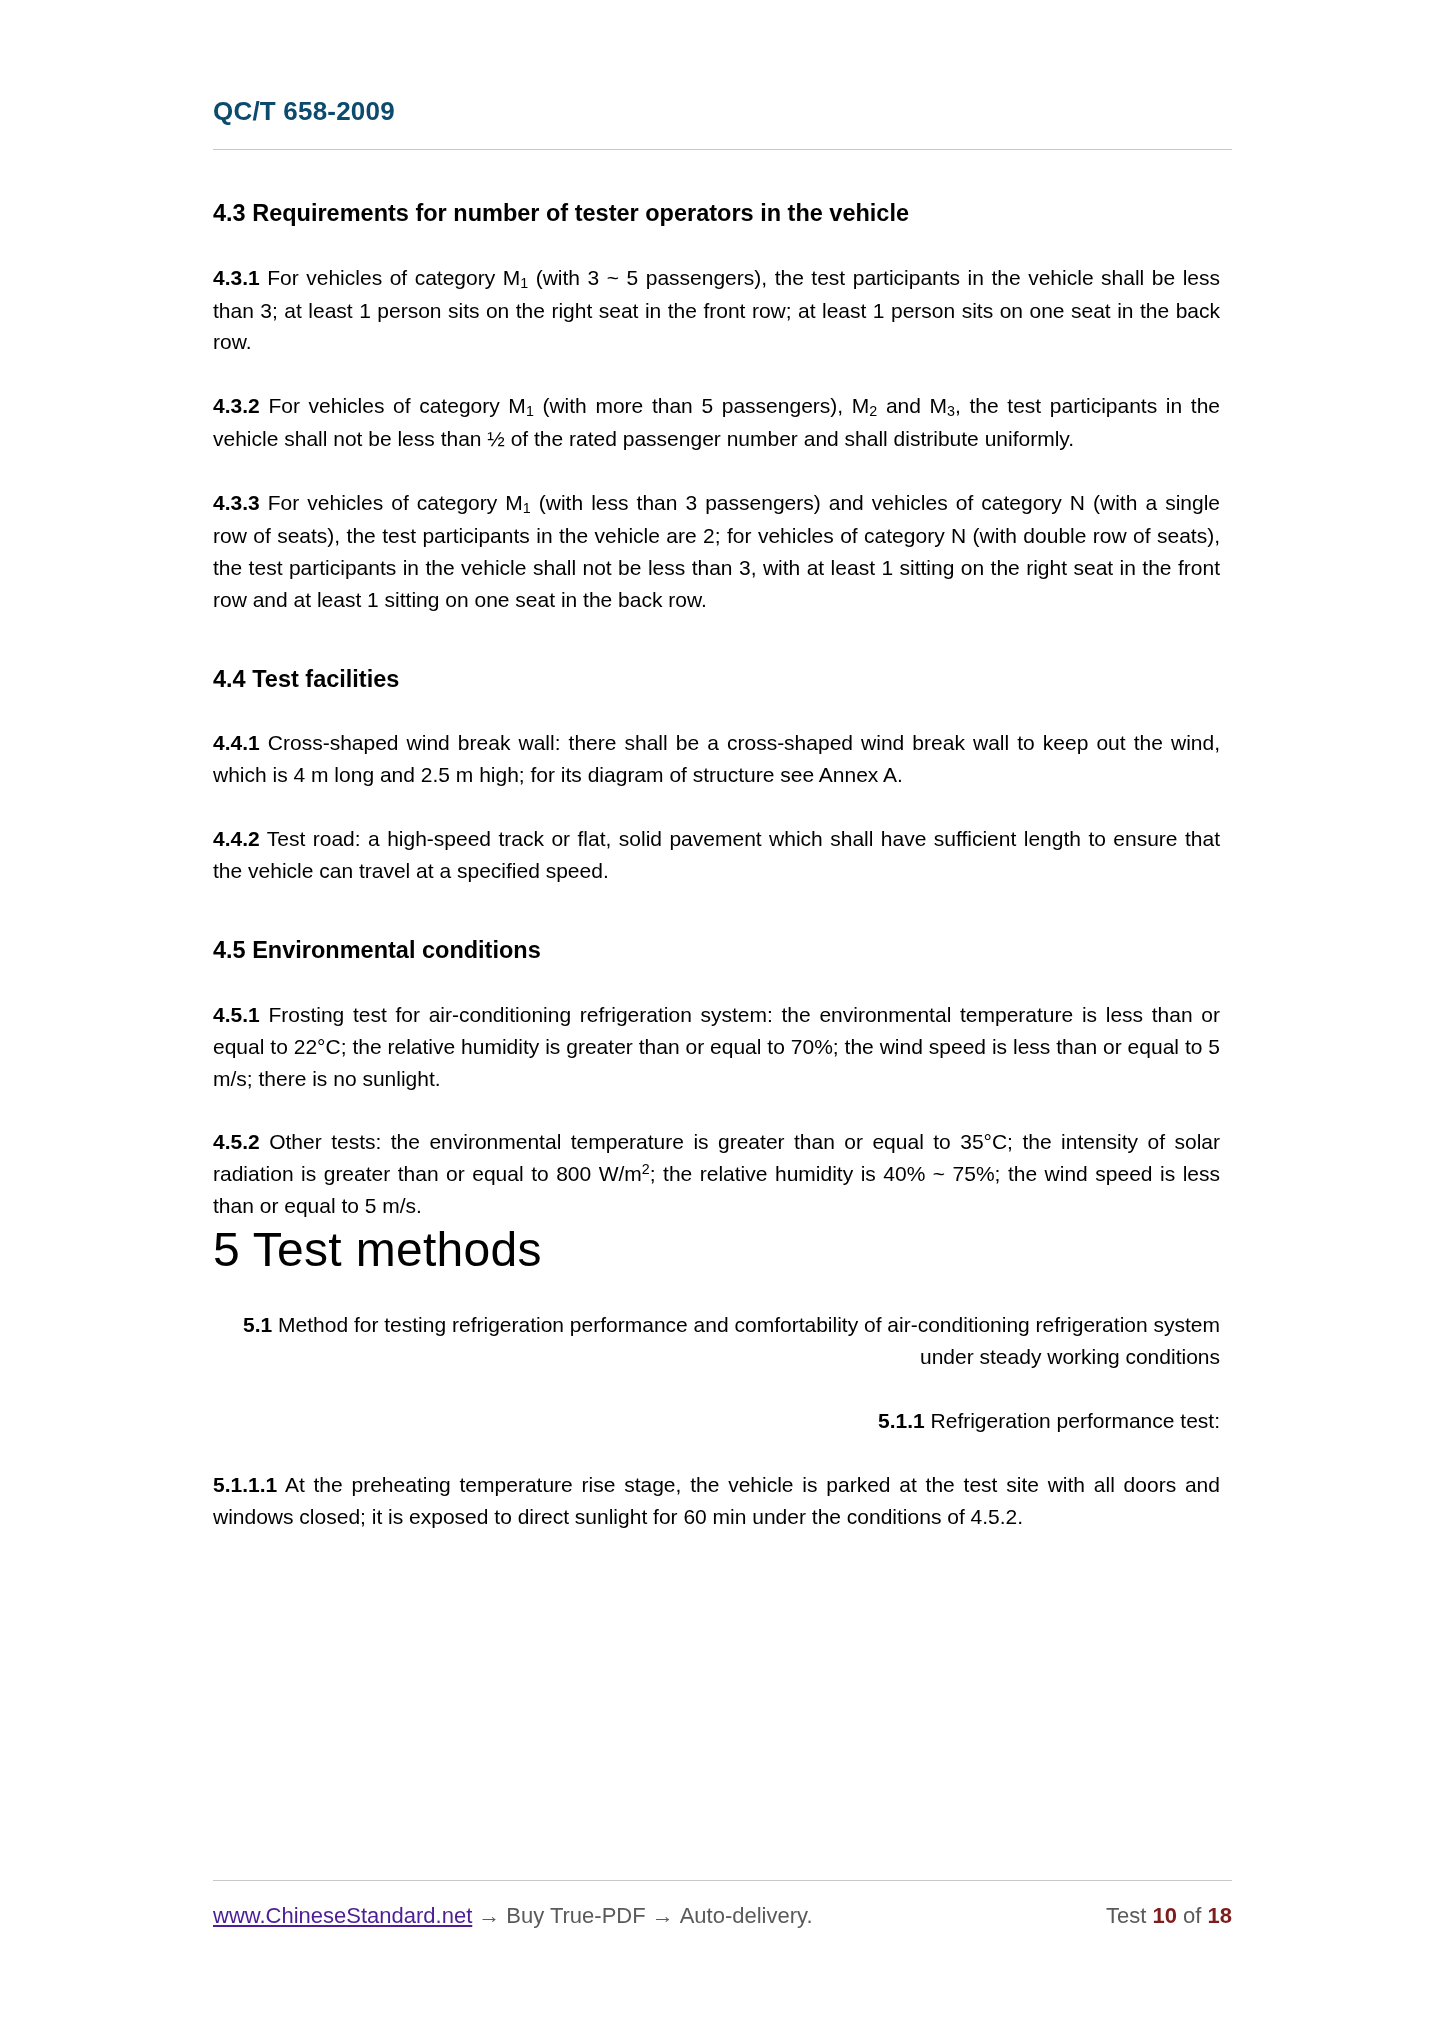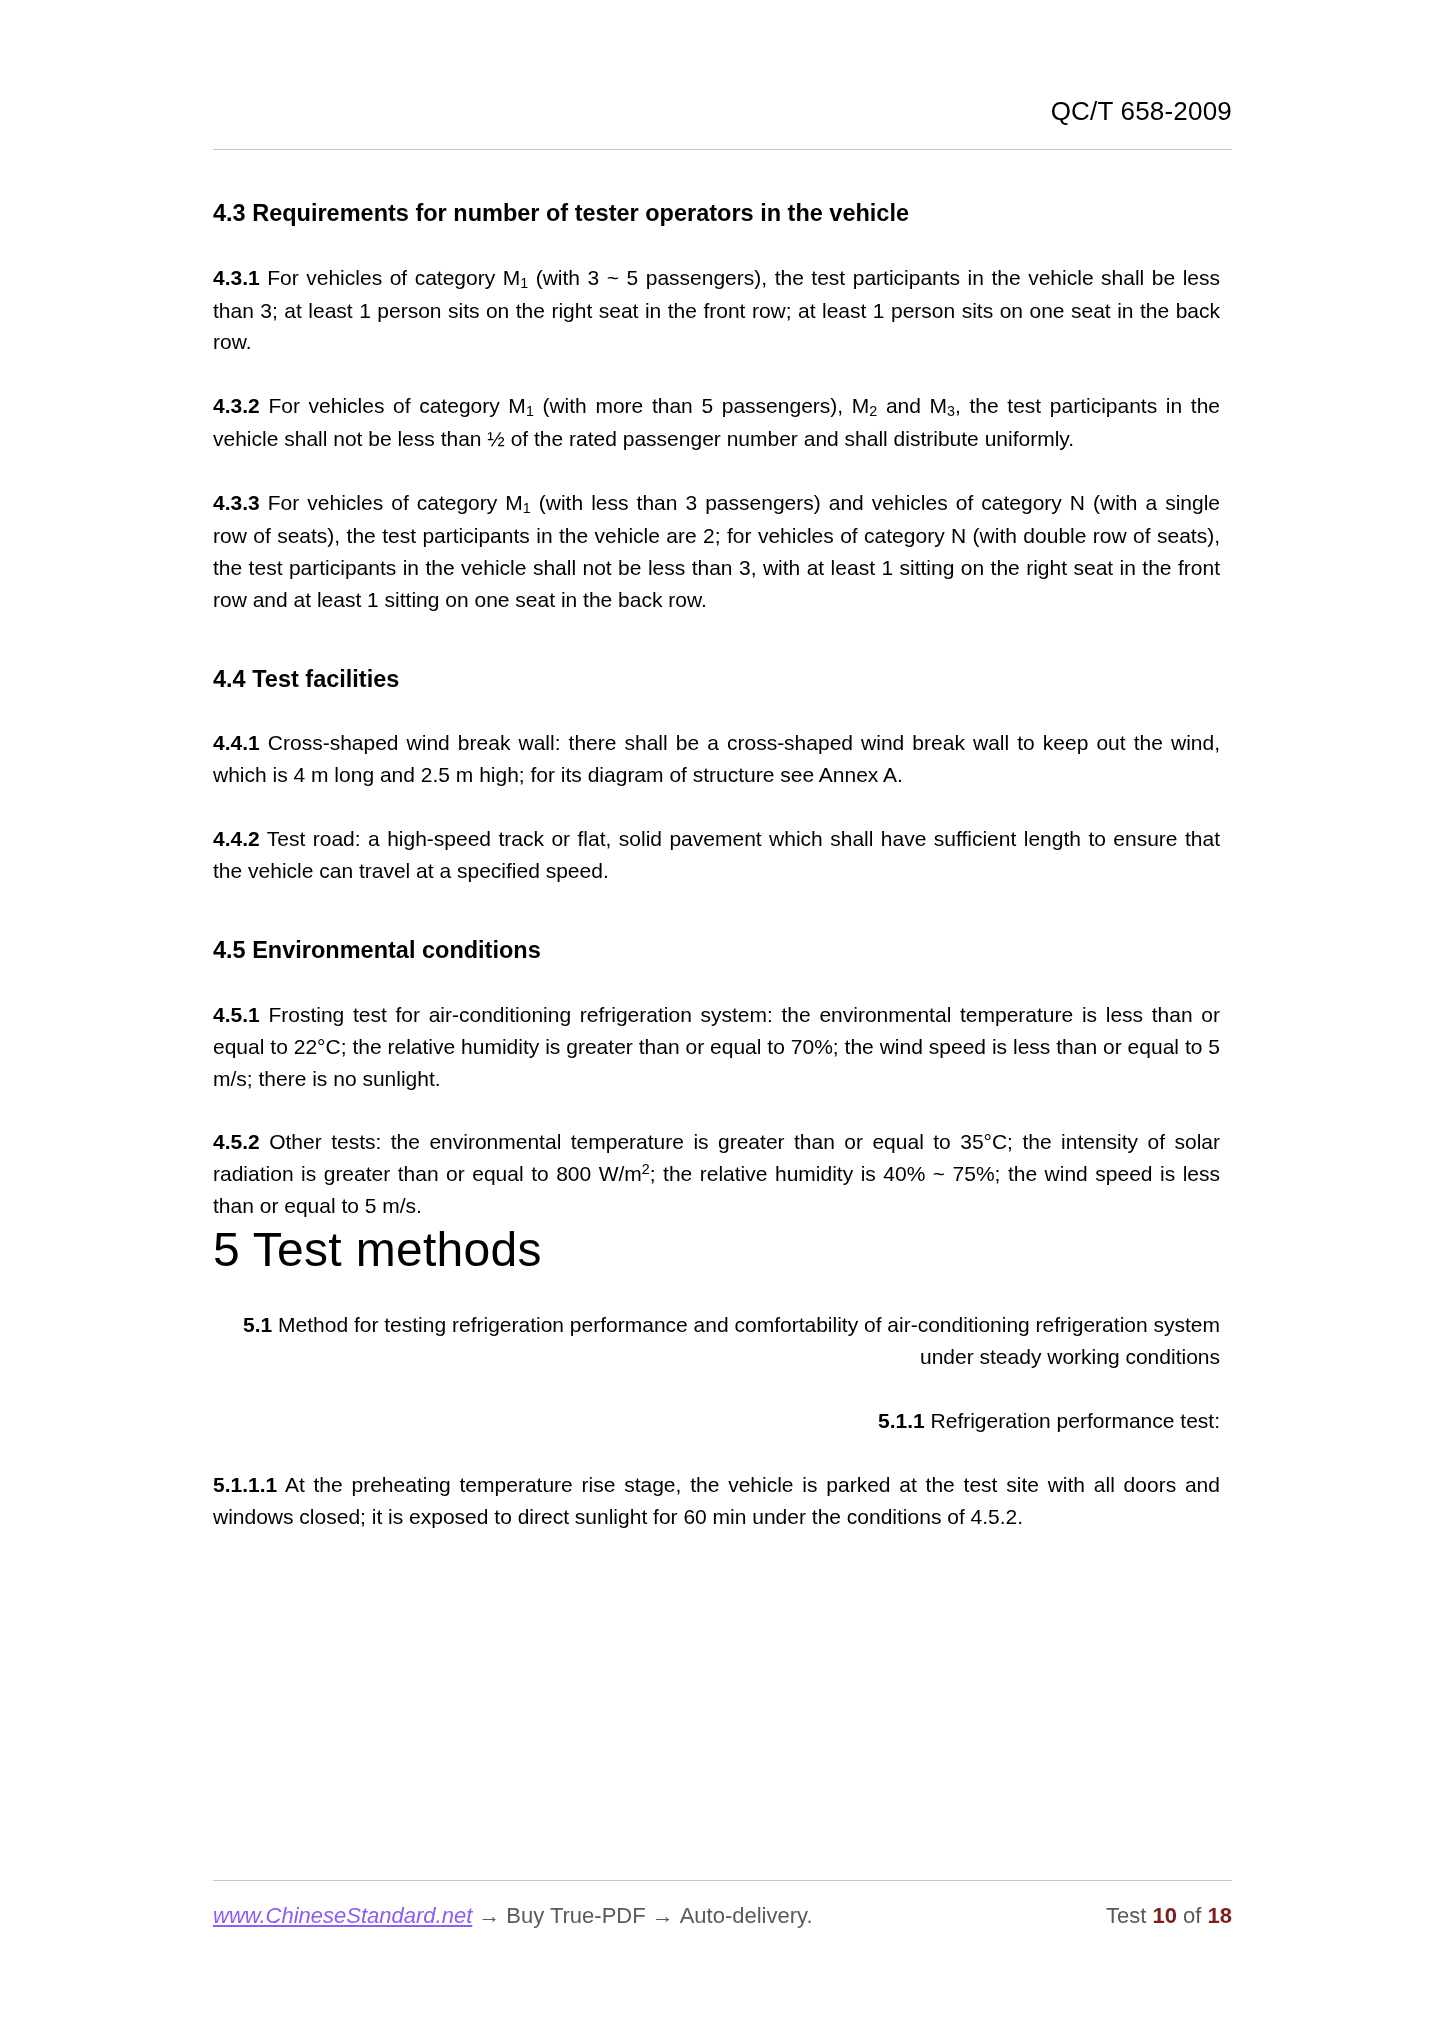--- a/index.html
+++ b/index.html
@@ -19,25 +19,26 @@
     background: #ffffff;
     box-sizing: border-box;
   }
   .content {
     position: absolute;
     left: 213px;
     top: 0;
     width: 1019px;
   }
   .header-title {
-    text-align: right;
+    text-align: left;
     font-size: 26px;
-    color: #000000;
+    color: #0c4a6e;
     padding-top: 96px;
     letter-spacing: 0.2px;
+    font-weight: bold;
   }
   .header-rule {
     margin-top: 22px;
     border-top: 1px solid #c8c8c8;
     width: 1019px;
   }
   .section-heading {
     font-size: 23.5px;
     font-weight: bold;
     margin-top: 48px;
@@ -84,23 +85,22 @@
     font-size: 22px;
     color: #5a5a5a;
     display: flex;
     align-items: baseline;
   }
   .footer-left {
     flex: 0 0 auto;
     white-space: nowrap;
   }
   .footer-link {
-    color: #8b5cf6;
+    color: #4c1d95;
     text-decoration: underline;
-    font-style: italic;
   }
   .footer-arrow {
     color: #5a5a5a;
     padding: 0 6px;
   }
   .footer-right {
     margin-left: auto;
     white-space: nowrap;
     color: #5a5a5a;
   }

